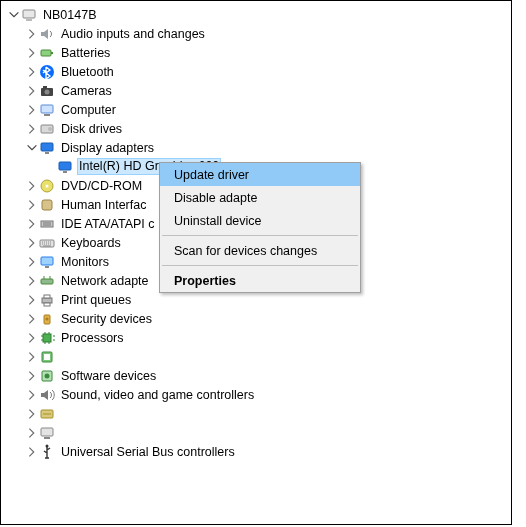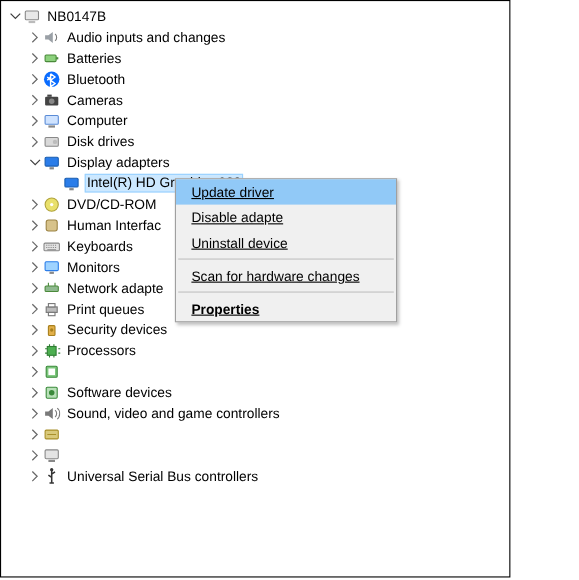--- a/index.html
+++ b/index.html
@@ -1,32 +1,32 @@
 <!DOCTYPE html>
 <html><head>
 <meta charset="utf-8">
 <style>
   html,body{margin:0;padding:0;width:526px;height:527px;background:#fff;
     font-family:"Segoe UI",Tahoma,sans-serif;font-size:12.5px;color:#000;}
-  .frame{border:1px solid #000;width:464px;height:525px;position:relative;
+  .frame{border:1px solid #000;width:512px;height:525px;position:relative;
     overflow:hidden;box-sizing:border-box;}
   .tree{padding:4px 0 0 6px;}
   .row{display:flex;align-items:center;height:19px;white-space:nowrap;}
   .ind{display:inline-block;width:18px;flex:0 0 18px;}
   .tw{width:14px;flex:0 0 14px;display:flex;align-items:center;
     justify-content:center;cursor:pointer;}
   .ico{width:16px;height:16px;flex:0 0 16px;display:flex;align-items:center;
     justify-content:center;margin-right:4px;}
   .lbl{padding:0 2px;}
   .sel .lbl{background:#cce8ff;border:1px solid #99d1ff;padding:0 1px;
     line-height:15px;height:15px;}
   .ico svg{width:16px;height:16px;display:block;}
   
   .menu{position:absolute;left:158px;top:161px;width:200px;background:#f0f0f0;
-    border:1px solid #a0a0a0;box-shadow:2px 2px 3px rgba(0,0,0,.25);z-index:10;text-decoration:underline;}
+    border:1px solid #a0a0a0;box-shadow:2px 2px 3px rgba(0,0,0,.25);z-index:10;}
   .mi{height:23px;display:flex;align-items:center;padding:0 14px;cursor:default;}
   .mi.hl{background:#91c9f7;}
   .mi.bold{font-weight:700;}
   .sep{height:1px;background:#c0c0c0;margin:3px 2px;}
 </style>
 </head>
 <body>
 <div class="frame">
 
 <svg width="0" height="0" style="position:absolute">
@@ -290,20 +290,34 @@
       </div>
       <div class="row">
         <span class="ind"></span>
         <span class="tw">
           <svg viewBox="0 0 16 16">
             <use href="#i-chev-r"></use>
           </svg>
         </span>
         <span class="ico">
           <svg viewBox="0 0 16 16">
+            <use href="#ide-icon"></use>
+          </svg>
+        </span>
+        <span class="lbl">IDE ATA/ATAPI c</span>
+      </div>
+      <div class="row">
+        <span class="ind"></span>
+        <span class="tw">
+          <svg viewBox="0 0 16 16">
+            <use href="#i-chev-r"></use>
+          </svg>
+        </span>
+        <span class="ico">
+          <svg viewBox="0 0 16 16">
             <use href="#keyboard-icon"></use>
           </svg>
         </span>
         <span class="lbl">Keyboards</span>
       </div>
       <div class="row">
         <span class="ind"></span>
         <span class="tw">
           <svg viewBox="0 0 16 16">
             <use href="#i-chev-r"></use>
@@ -453,18 +467,18 @@
         </span>
         <span class="lbl">Universal Serial Bus controllers</span>
       </div>
     </div>
 
 <div class="menu" id="menu">
       <div class="mi hl">Update driver</div>
       <div class="mi">Disable adapte</div>
       <div class="mi">Uninstall device</div>
       <div class="sep"></div>
-      <div class="mi">Scan for hardware changes</div>
+      <div class="mi">Scan for devices changes</div>
       <div class="sep"></div>
       <div class="mi bold">Properties</div>
     </div>
 
 </div>
 
 </body></html>

